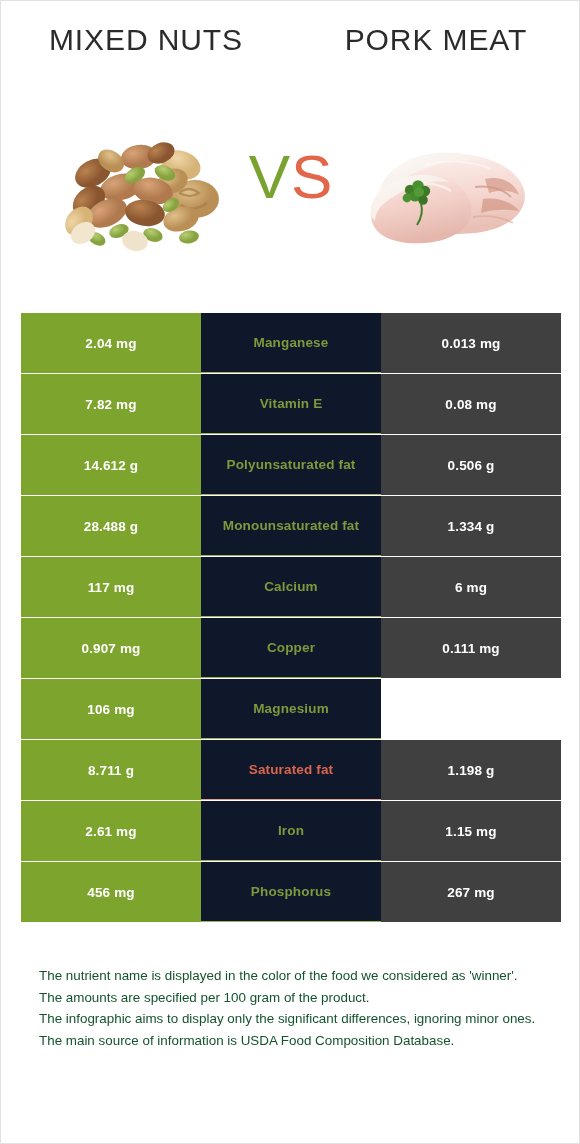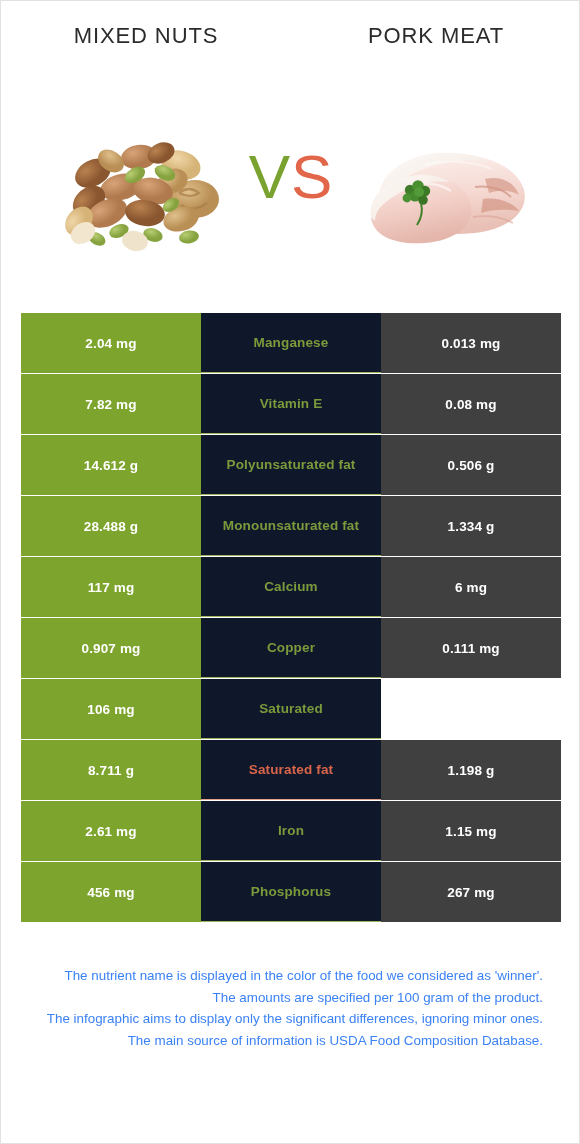--- a/index.html
+++ b/index.html
@@ -24,21 +24,21 @@
   .titles {
     position: absolute;
     top: 22px;
     left: 0;
     width: 580px;
     height: 34px;
   }
   .title {
     position: absolute;
     top: 0;
-    font-size: 22px;
+    font-size: 30px;
     font-weight: 300;
     letter-spacing: 0.9px;
     color: #2b2b2b;
     text-transform: uppercase;
     white-space: nowrap;
     font-family: "Liberation Sans", sans-serif;
   }
   .title-left  { left: 0; width: 290px; text-align: center; }
   .title-right { left: 290px; width: 290px; text-align: center; }
 
@@ -127,24 +127,24 @@
     background: #404040;
     color: #ffffff;
   }
 
   
   .footer {
     position: absolute;
     top: 964px;
     left: 38px;
     width: 504px;
-    text-align: right;
+    text-align: left;
     font-size: 13.4px;
     line-height: 21.5px;
-    color: #3b82f6;
+    color: #14532d;
     font-family: "Liberation Sans", sans-serif;
   }
   .footer p { margin: 0; }
 </style>
 </head>
 <body>
 
 <div id="page">
 
   <div class="titles">
@@ -298,21 +298,21 @@
         <div class="cell cell-mid">Calcium</div>
         <div class="cell cell-right">6 mg</div>
       </div>
       <div class="row">
         <div class="cell cell-left">0.907 mg</div>
         <div class="cell cell-mid">Copper</div>
         <div class="cell cell-right">0.111 mg</div>
       </div>
       <div class="row">
         <div class="cell cell-left">106 mg</div>
-        <div class="cell cell-mid">Saturated</div>
+        <div class="cell cell-mid">Magnesium</div>
       </div>
       <div class="row">
         <div class="cell cell-left">8.711 g</div>
         <div class="cell cell-mid pork-win">Saturated fat</div>
         <div class="cell cell-right">1.198 g</div>
       </div>
       <div class="row">
         <div class="cell cell-left">2.61 mg</div>
         <div class="cell cell-mid">Iron</div>
         <div class="cell cell-right">1.15 mg</div>

